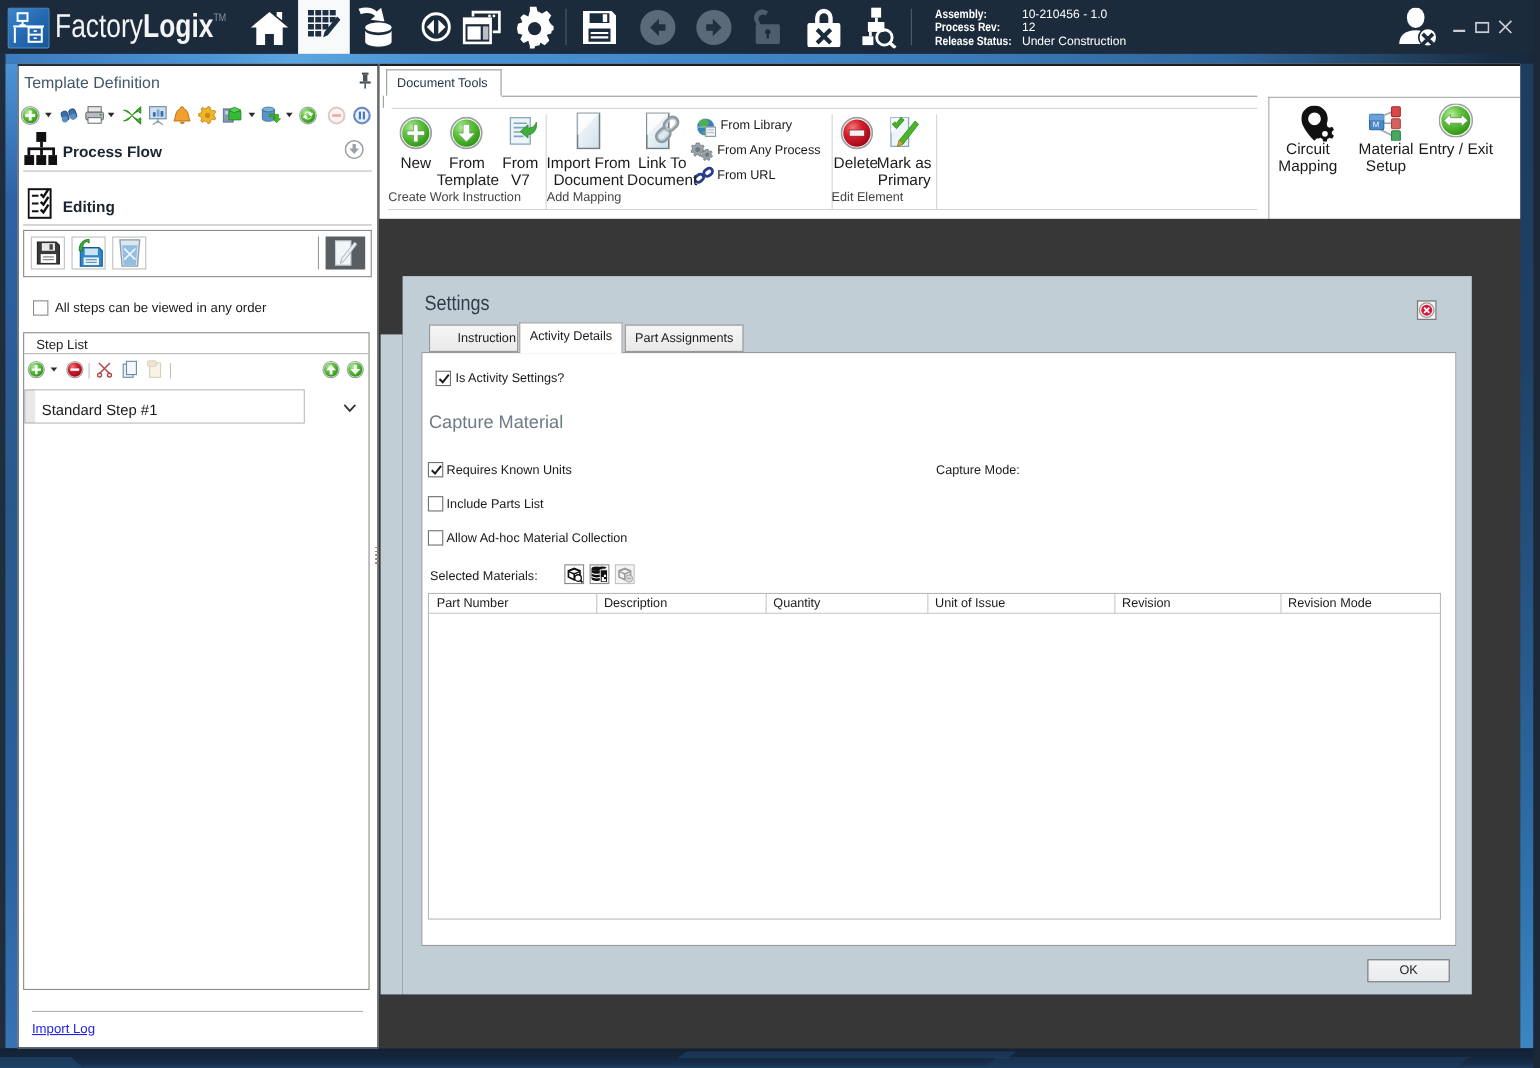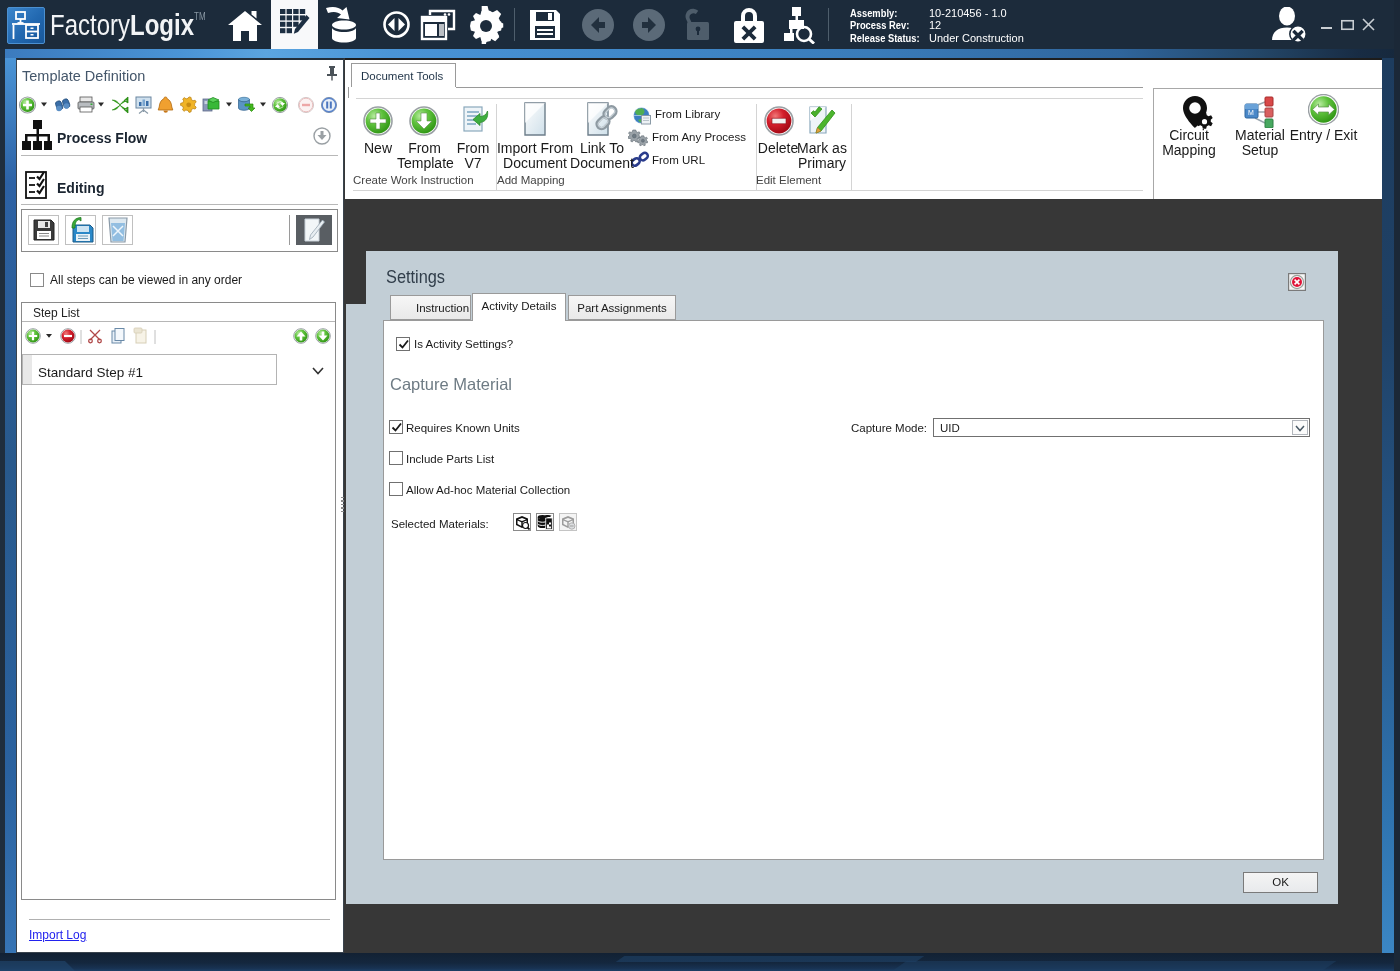--- a/index.html
+++ b/index.html
@@ -463,28 +463,20 @@
         </div>
       <div class="abs" id="dcb1l">Is Activity Settings?</div>
       <div class="abs" id="capmat">Capture Material</div>
       <div class="abs cb" id="dcb2">
           <svg width="14" height="14" viewBox="0 0 14 14">
             <path d="M2.5 6.5 L5.5 9.5 L11 2.5" stroke="#1a1a1a" stroke-width="1.8" fill="none"></path>
           </svg>
         </div>
       <div class="abs" id="dcb2l">Requires Known Units</div>
       <div class="abs" id="capmode">Capture Mode:</div>
-      <div class="abs" id="ddrop">
-          <span class="abs" id="ddroptxt">UID</span>
-          <span id="ddropbtn">
-            <svg width="10" height="7" viewBox="0 0 10 7">
-              <path d="M1 1 L5 5.5 L9 1" stroke="#4a5a66" stroke-width="1.5" fill="none"></path>
-            </svg>
-          </span>
-        </div>
       <div class="abs cb" id="dcb3"></div>
       <div class="abs" id="dcb3l">Include Parts List</div>
       <div class="abs cb" id="dcb4"></div>
       <div class="abs" id="dcb4l">Allow Ad-hoc Material Collection</div>
       <div class="abs" id="selmat">Selected Materials:</div>
       <div class="mbtn" id="mb1">
           <svg width="15" height="15" viewBox="0 0 15 15">
         <path d="M7 1 L13 3.5 L13 10 L7 13 L1 10 L1 3.5 Z M7 3 L3 4.5 L7 6 L11 4.5 Z M2.5 5.5 L6.3 7.2 L6.3 11 L2.5 9 Z M11.5 5.5 L7.7 7.2 L7.7 11 L11.5 9 Z" fill="#111" fill-rule="evenodd"></path>
         <circle cx="10.5" cy="10.5" r="3" fill="#fff" stroke="#111" stroke-width="1.2"></circle>
             <line x1="12.6" y1="12.6" x2="14.5" y2="14.5" stroke="#111" stroke-width="1.6"></line>
@@ -502,20 +494,35 @@
         <path d="M10 10.5 h2 v2 h2 v2 h-4 Z M12 8.5 h2 v2 h-2 Z" fill="#fff"></path>
       </svg>
         </div>
       <div class="mbtn" id="mb3">
           <svg width="15" height="15" viewBox="0 0 15 15" opacity="0.55">
         <path d="M7 1 L13 3.5 L13 10 L7 13 L1 10 L1 3.5 Z M7 3 L3 4.5 L7 6 L11 4.5 Z M2.5 5.5 L6.3 7.2 L6.3 11 L2.5 9 Z M11.5 5.5 L7.7 7.2 L7.7 11 L11.5 9 Z" fill="#555" fill-rule="evenodd"></path>
         <circle cx="10.8" cy="11" r="3.2" fill="#c8cdd1" stroke="#777" stroke-width="1"></circle>
             <line x1="9" y1="11" x2="12.6" y2="11" stroke="#777" stroke-width="1.4"></line>
       </svg>
         </div>
+      <div class="abs" id="dtable">
+        <div class="abs" id="dthead">
+          <span class="dth" style="left:7px;">Part Number</span>
+          <span class="dth" style="left:159px;">Description</span>
+          <span class="dth" style="left:313px;">Quantity</span>
+          <span class="dth" style="left:460px;">Unit of Issue</span>
+          <span class="dth" style="left:630px;">Revision</span>
+          <span class="dth" style="left:781px;">Revision Mode</span>
+          <span class="dtv" style="left:152px;"></span>
+          <span class="dtv" style="left:306px;"></span>
+          <span class="dtv" style="left:453px;"></span>
+          <span class="dtv" style="left:623px;"></span>
+          <span class="dtv" style="left:774px;"></span>
+        </div>
+      </div>
     </div>
     <div class="abs dtab" id="dtab2">Activity Details</div>
     <div class="abs" id="okbtn">OK</div>
   </div>
 
   <div class="abs" id="lpanel">
     <div class="abs" id="pdtitle">Template Definition</div>
     <svg class="abs" style="left:308px;top:5px;" width="14" height="16" viewBox="0 0 14 16">
       <g fill="#4a5258">
           <rect x="4" y="1" width="6" height="2"></rect>

